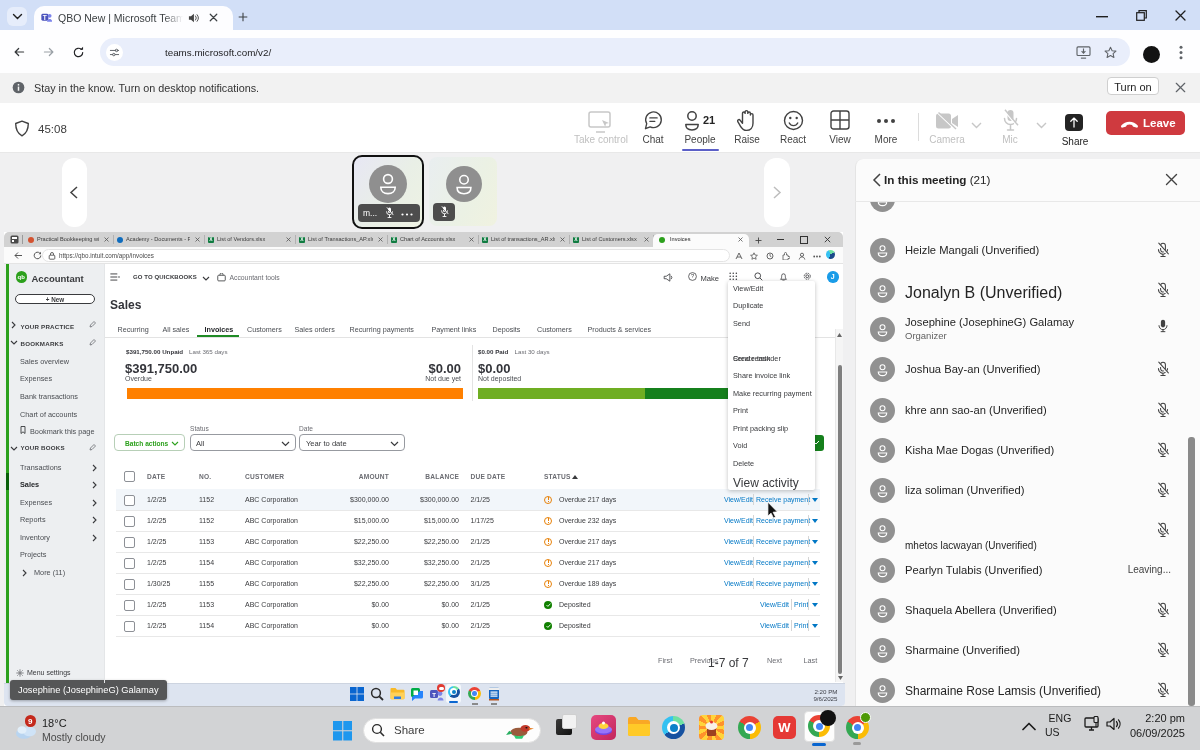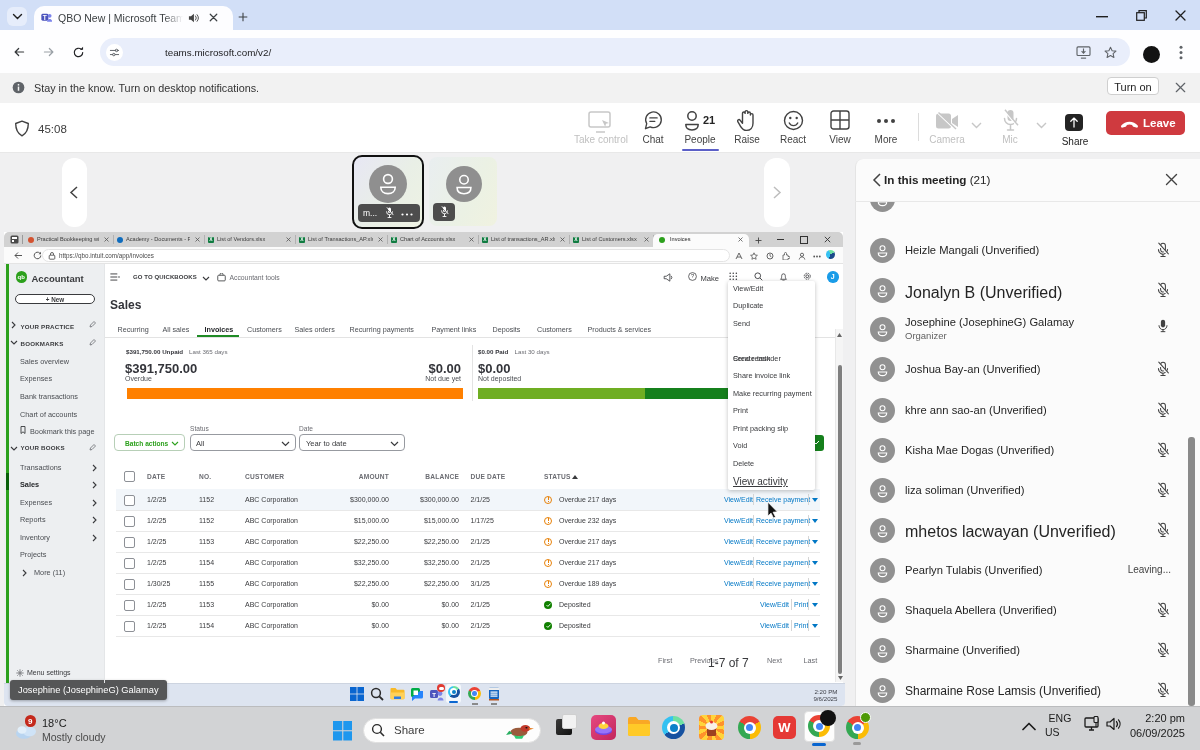--- a/index.html
+++ b/index.html
@@ -649,21 +649,21 @@
 <div class="r" style="left:733px;top:301.0px;font-size:7.3px;color:#393a3d;white-space:nowrap;">Duplicate</div>
 <div class="r" style="left:733px;top:318.6px;font-size:7.3px;color:#393a3d;white-space:nowrap;">Send</div>
 <div class="r" style="left:733px;top:343px;font-size:7.3px;color:#393a3d;white-space:nowrap;margin-top:11px;">Send reminder</div>
 <div class="r" style="left:733px;top:353.6px;font-size:7.3px;color:#393a3d;white-space:nowrap;">Create task</div>
 <div class="r" style="left:733px;top:371.1px;font-size:7.3px;color:#393a3d;white-space:nowrap;">Share invoice link</div>
 <div class="r" style="left:733px;top:388.7px;font-size:7.3px;color:#393a3d;white-space:nowrap;">Make recurring payment</div>
 <div class="r" style="left:733px;top:406.2px;font-size:7.3px;color:#393a3d;white-space:nowrap;">Print</div>
 <div class="r" style="left:733px;top:423.7px;font-size:7.3px;color:#393a3d;white-space:nowrap;">Print packing slip</div>
 <div class="r" style="left:733px;top:441.3px;font-size:7.3px;color:#393a3d;white-space:nowrap;">Void</div>
 <div class="r" style="left:733px;top:458.8px;font-size:7.3px;color:#393a3d;white-space:nowrap;">Delete</div>
-<div class="r" style="left:733px;top:476.3px;font-size:10px;color:#393a3d;white-space:nowrap;text-decoration:underline;">View activity</div>
+<div class="r" style="left:733px;top:476.3px;font-size:12px;color:#393a3d;white-space:nowrap;">View activity</div>
 <div class="r" style="left:835px;top:329px;width:8px;height:353px;background:#f5f5f5;border-left:1px solid #e8e8e8;box-sizing:border-box;"></div>
 <svg class="r" style="left:837px;top:333px" width="5" height="4" viewBox="0 0 5 4">
       <path d="M2.5 0L5 4H0z" fill="#666"></path>
     </svg>
 <svg class="r" style="left:838px;top:676px" width="5" height="4" viewBox="0 0 5 4">
       <path d="M2.5 4L0 0h5z" fill="#666"></path>
     </svg>
 <div class="r" style="left:837.5px;top:365px;width:4.5px;height:309px;background:#7f7f7f;border-radius:2px;"></div>
 <svg class="r" style="left:767px;top:501px" width="12" height="18" viewBox="0 0 13 19">
       <path d="M1 1l10.2 10.5-4.6.4 2.7 5.2-2.3 1.1-2.6-5.3L1 16z" fill="#111" stroke="#fff" stroke-width="0.8"></path>
@@ -819,21 +819,21 @@
       <path d="M5.5 4.5a3 3 0 0 1 6 0v5a3 3 0 0 1-.4 1.5M5.5 7.5v2a3 3 0 0 0 4.6 2.6" fill="none" stroke="#424242" stroke-width="1.3"></path>
       <path d="M2.8 9.5a5.7 5.7 0 0 0 9.5 4.2M13.6 11.5a5.7 5.7 0 0 0 .6-2M8.5 15.5V18M5.8 18h5.4" fill="none" stroke="#424242" stroke-width="1.3" stroke-linecap="round"></path>
       <path d="M2.5 2l12 13.5" stroke="#fbfbfb" stroke-width="2.4"></path>
       <path d="M3.2 1.4l12 13.5" stroke="#424242" stroke-width="1.3" stroke-linecap="round"></path>
     </svg>
 <div class="r" style="left:869.5px;top:517.5px;width:25px;height:25px;border-radius:50%;background:#919191;"></div>
     <svg class="r" style="left:874.5px;top:522.5px" width="15" height="15" viewBox="0 0 24 24">
       <circle cx="12" cy="8.5" r="4" fill="none" stroke="#fff" stroke-width="1.7"></circle>
       <path d="M5.2 16h13.6c0 3.6-2.7 5.8-6.8 5.8s-6.8-2.2-6.8-5.8z" fill="none" stroke="#fff" stroke-width="1.7"></path>
     </svg>
-<div class="r" style="left:905px;top:523px;font-size:16px;color:#242424;">mhetos lacwayan (Unverified)</div>
+<div class="r" style="left:905px;top:540px;font-size:10px;color:#242424;">mhetos lacwayan (Unverified)</div>
 <svg class="r" style="left:1156px;top:522px" width="14" height="16" viewBox="0 0 17 20">
       <path d="M5.5 4.5a3 3 0 0 1 6 0v5a3 3 0 0 1-.4 1.5M5.5 7.5v2a3 3 0 0 0 4.6 2.6" fill="none" stroke="#424242" stroke-width="1.3"></path>
       <path d="M2.8 9.5a5.7 5.7 0 0 0 9.5 4.2M13.6 11.5a5.7 5.7 0 0 0 .6-2M8.5 15.5V18M5.8 18h5.4" fill="none" stroke="#424242" stroke-width="1.3" stroke-linecap="round"></path>
       <path d="M2.5 2l12 13.5" stroke="#fbfbfb" stroke-width="2.4"></path>
       <path d="M3.2 1.4l12 13.5" stroke="#424242" stroke-width="1.3" stroke-linecap="round"></path>
     </svg>
 <div class="r" style="left:869.5px;top:557.5px;width:25px;height:25px;border-radius:50%;background:#919191;"></div>
     <svg class="r" style="left:874.5px;top:562.5px" width="15" height="15" viewBox="0 0 24 24">
       <circle cx="12" cy="8.5" r="4" fill="none" stroke="#fff" stroke-width="1.7"></circle>
       <path d="M5.2 16h13.6c0 3.6-2.7 5.8-6.8 5.8s-6.8-2.2-6.8-5.8z" fill="none" stroke="#fff" stroke-width="1.7"></path>

